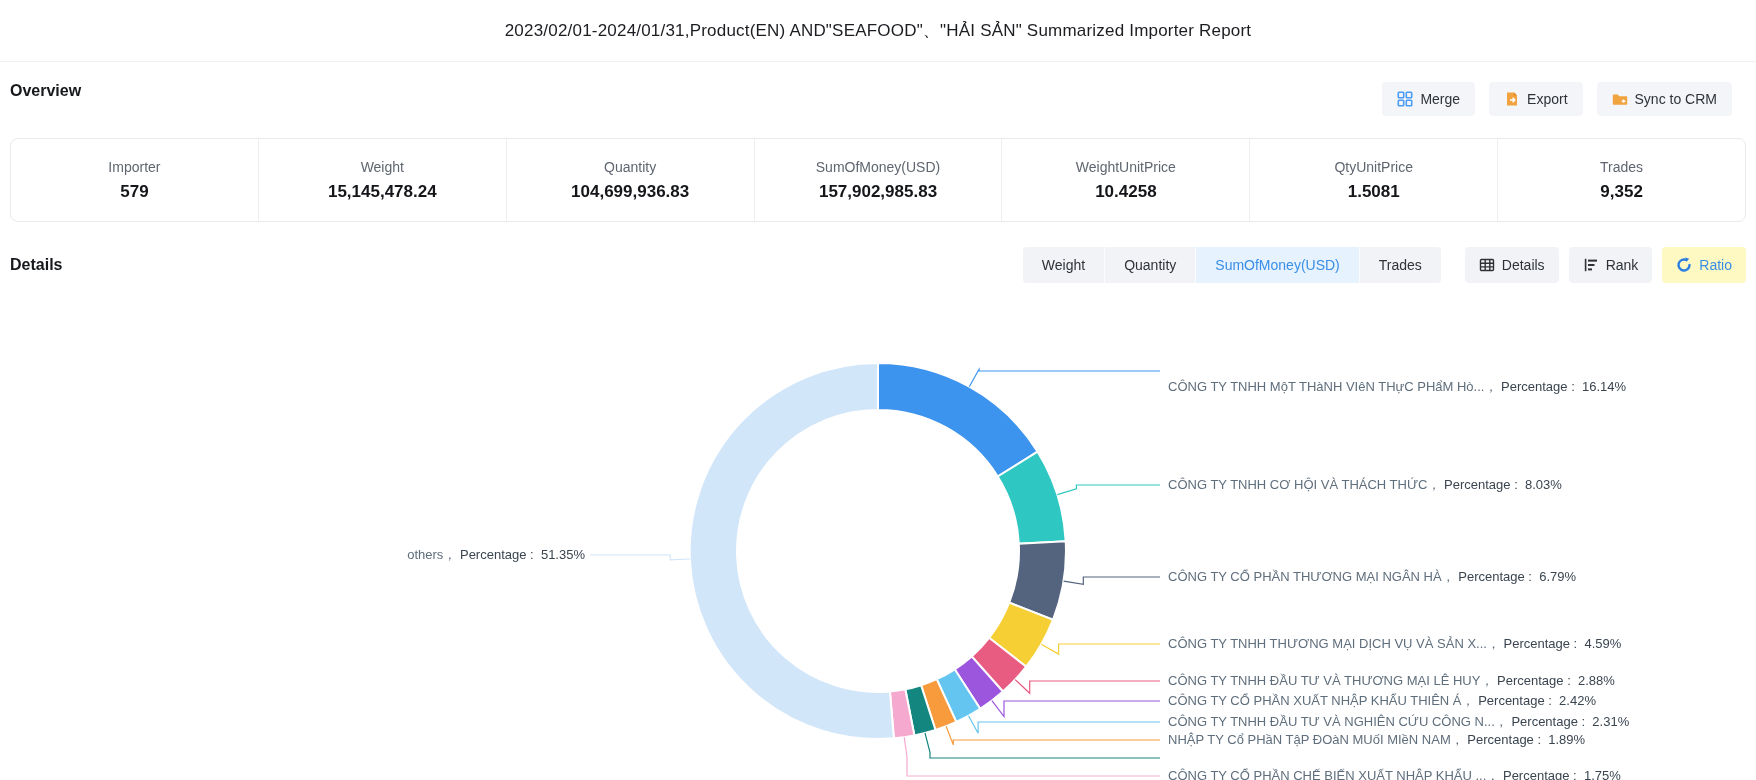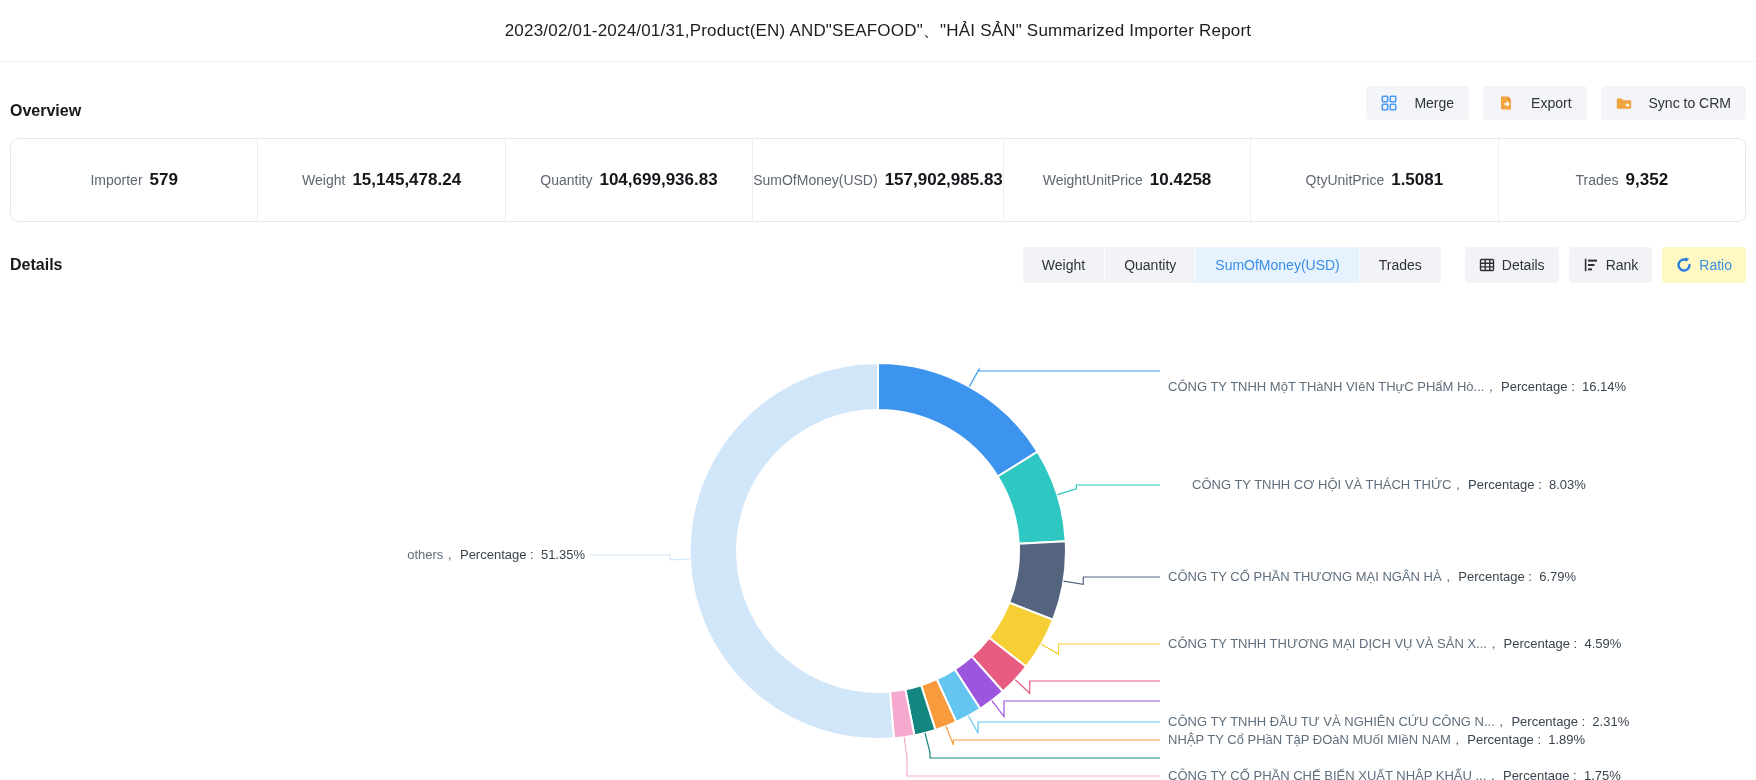--- a/index.html
+++ b/index.html
@@ -2,32 +2,32 @@
 <html><head>
 <meta charset="utf-8">
 <style>
   * { margin:0; padding:0; box-sizing:border-box; }
   html,body { width:1756px; height:780px; background:#fff; overflow:hidden;
               font-family:"Liberation Sans", sans-serif; }
   .title-bar { height:62px; display:flex; align-items:center; justify-content:center;
                border-bottom:1px solid #f0f0f0; }
   .title { font-size:17px; font-weight:500; color:#1b1d21; letter-spacing:.2px; }
 
-  .overview-row { display:flex; align-items:flex-end; justify-content:space-between;
-                  padding:20px 10px 0 10px; height:58px; }
+  .overview-row { display:flex; align-items:flex-start; justify-content:space-between;
+                  padding:20px 24px 0 10px; height:58px; }
   .sec-h { font-size:16px; font-weight:700; color:#16181c; }
   .actions { display:flex; gap:14px; }
-  .btn { display:flex; align-items:center; gap:17px; height:34px; padding:0 15px;
+  .btn { display:flex; align-items:center; gap:7px; height:34px; padding:0 15px;
          background:#f4f5f9; border:none; border-radius:4px; font-size:14px;
          color:#2f3338; cursor:pointer; font-family:inherit; }
   .btn svg { display:block; }
 
   .stats-card { margin:18px 10px 0 10px; height:84px; border:1px solid #e9e9eb;
                 border-radius:8px; display:flex; align-items:stretch; }
-  .stat { flex:1; display:flex; flex-direction:row; align-items:center;
+  .stat { flex:1; display:flex; flex-direction:column; align-items:center;
           justify-content:center; gap:7px; position:relative; }
   .stat + .stat { border-left:1px solid #eceef1; }
   .stat-label { font-size:14px; color:#5f6670; }
   .stat-value { font-size:17px; font-weight:700; color:#14161a; }
 
   .details-row { display:flex; align-items:center; justify-content:space-between;
                  padding:24px 10px 0 10px; height:62px; }
   .details-controls { display:flex; align-items:center; }
   .metric-tabs { display:flex; }
   .mtab { height:36px; padding:0 19px; display:flex; align-items:center;
@@ -183,20 +183,22 @@
       <path d="M956.3,435.9 A188,188 0 0 1 935.5,444.0 L921.1,399.2 A141,141 0 0 0 936.7,393.2 Z" fill="#F79B3D" stroke="#fff" stroke-width="2"></path>
       <polyline points="946.1,440.3 953.3,458.9 953.3,454 1160,454" fill="none" stroke="#F79B3D" stroke-width="1.2"></polyline>
       <path d="M935.5,444.0 A188,188 0 0 1 914.4,449.4 L905.3,403.3 A141,141 0 0 0 921.1,399.2 Z" fill="#148680" stroke="#fff" stroke-width="2"></path>
       <polyline points="925.0,447.0 930.0,466.4 930.0,472 1160,472" fill="none" stroke="#148680" stroke-width="1.2"></polyline>
       <path d="M914.4,449.4 A188,188 0 0 1 893.9,452.3 L889.9,405.5 A141,141 0 0 0 905.3,403.3 Z" fill="#F6A9CF" stroke="#fff" stroke-width="2"></path>
       <polyline points="904.2,451.2 907.0,471.0 907.0,490 1160,490" fill="none" stroke="#F6A9CF" stroke-width="1.2"></polyline>
       <path d="M893.9,452.3 A188,188 0 1 1 878.0,77.0 L878.0,124.0 A141,141 0 1 0 889.9,405.5 Z" fill="#D2E6FA" stroke="#fff" stroke-width="2"></path>
       <polyline points="690.2,273.0 670.2,273.8 670.2,269 590,269" fill="none" stroke="#D2E6FA" stroke-width="1.2"></polyline>
     </svg>
     <div class="pie-label side-right" style="top: 101px;"><span class="pl-name">CÔNG TY TNHH MộT THàNH VIêN THựC PHẩM Hò...</span><span class="pl-sep">，&nbsp;</span><span class="pl-pct">Percentage :&nbsp; 16.14%</span></div>
-    <div class="pie-label side-right" style="top: 199px; margin-left: 24px;"><span class="pl-name">CÔNG TY TNHH CƠ HỘI VÀ THÁCH THỨC</span><span class="pl-sep">，&nbsp;</span><span class="pl-pct">Percentage :&nbsp; 8.03%</span></div>
+    <div class="pie-label side-right" style="top: 199px;"><span class="pl-name">CÔNG TY TNHH CƠ HỘI VÀ THÁCH THỨC</span><span class="pl-sep">，&nbsp;</span><span class="pl-pct">Percentage :&nbsp; 8.03%</span></div>
     <div class="pie-label side-right" style="top: 291px;"><span class="pl-name">CÔNG TY CỔ PHẦN THƯƠNG MẠI NGÂN HÀ</span><span class="pl-sep">，&nbsp;</span><span class="pl-pct">Percentage :&nbsp; 6.79%</span></div>
     <div class="pie-label side-right" style="top: 358px;"><span class="pl-name">CÔNG TY TNHH THƯƠNG MẠI DỊCH VỤ VÀ SẢN X...</span><span class="pl-sep">，&nbsp;</span><span class="pl-pct">Percentage :&nbsp; 4.59%</span></div>
+    <div class="pie-label side-right" style="top: 395px;"><span class="pl-name">CÔNG TY TNHH ĐẦU TƯ VÀ THƯƠNG MẠI LÊ HUY</span><span class="pl-sep">，&nbsp;</span><span class="pl-pct">Percentage :&nbsp; 2.88%</span></div>
+    <div class="pie-label side-right" style="top: 415px;"><span class="pl-name">CÔNG TY CỔ PHẦN XUẤT NHẬP KHẨU THIÊN Á</span><span class="pl-sep">，&nbsp;</span><span class="pl-pct">Percentage :&nbsp; 2.42%</span></div>
     <div class="pie-label side-right" style="top: 436px;"><span class="pl-name">CÔNG TY TNHH ĐẦU TƯ VÀ NGHIÊN CỨU CÔNG N...</span><span class="pl-sep">，&nbsp;</span><span class="pl-pct">Percentage :&nbsp; 2.31%</span></div>
     <div class="pie-label side-right" style="top: 454px;"><span class="pl-name">NHẬP TY Cổ PHầN TậP ĐOàN MUốI MIềN NAM</span><span class="pl-sep">，&nbsp;</span><span class="pl-pct">Percentage :&nbsp; 1.89%</span></div>
     <div class="pie-label side-right" style="top: 490px;"><span class="pl-name">CÔNG TY CỔ PHẦN CHẾ BIẾN XUẤT NHẬP KHẨU ...</span><span class="pl-sep">，&nbsp;</span><span class="pl-pct">Percentage :&nbsp; 1.75%</span></div>
     <div class="pie-label side-left" style="top: 269px;"><span class="pl-name">others</span><span class="pl-sep">，&nbsp;</span><span class="pl-pct">Percentage :&nbsp; 51.35%</span></div>
   </div>
 
 </body></html>

